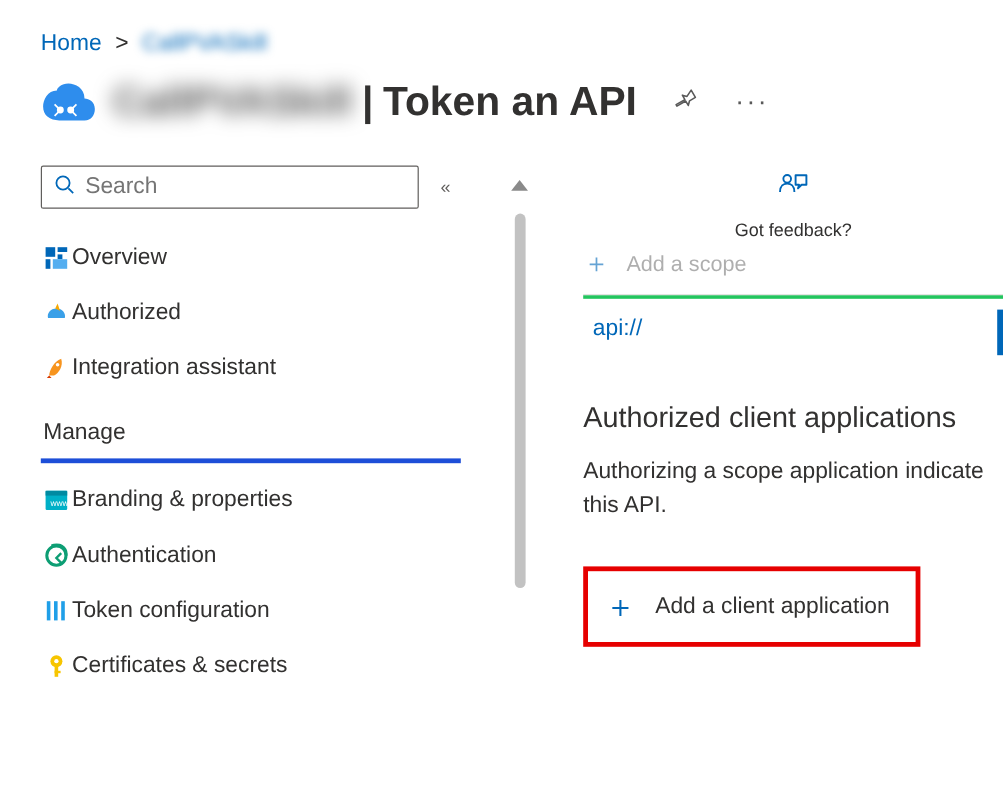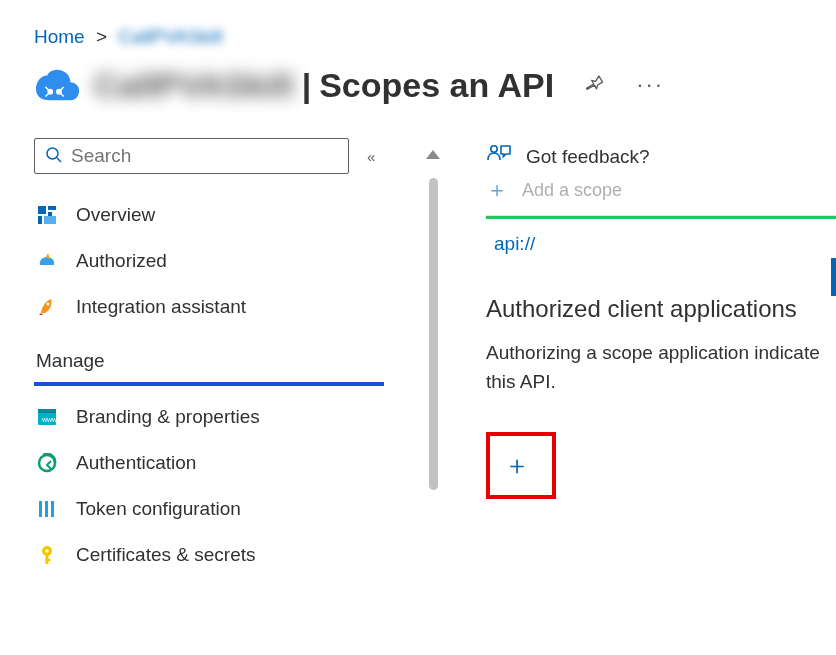--- a/index.html
+++ b/index.html
@@ -43,33 +43,33 @@
     .sidebar {
       width: 380px;
       flex-shrink:0;
       position:relative;
     }
     .search-row { display:flex; align-items:center; gap:18px; margin-bottom:18px;}
     .search-box {
       flex: 0 0 315px;
       border: 1px solid #605e5c;
       border-radius:2px;
-      display:flex; align-items:flex-end;
+      display:flex; align-items:flex-start;
       padding: 6px 10px;
       gap:8px;
     }
     .search-box input {
       border:none; outline:none;
       font-size:19px; color:#605e5c;
       width:100%;
       font-family:inherit;
     }
     .collapse-caret { color:#605e5c; font-size:15px; cursor:pointer;}
     .nav-item {
-      display:flex; align-items:flex-start; gap:18px;
+      display:flex; align-items:flex-start; gap:2px;
       padding: 12px 2px;
       font-size:19px;
       color:#323130;
       cursor:pointer;
     }
     .nav-item .ico { width:22px; height:22px; display:flex;align-items:center;justify-content:center; flex-shrink:0;}
     .section-header {
       font-size:19px; font-weight:400;
       padding: 20px 2px 10px 2px;
       border-bottom: 4px solid #1d4ed8;
@@ -89,23 +89,24 @@
       position:absolute; right:-26px; top:12px;
       width:0;height:0;border-left:7px solid transparent;border-right:7px solid transparent;border-bottom:9px solid #8a8a8a;
     }
     .main {
       padding-left: 72px;
       flex:1;
       position:relative;
     }
     .feedback-row {
       display:flex; align-items:center; gap:14px;
-      font-size:19px;
+      font-size:15px;
       padding-top:4px;
       padding-bottom:6px;
+      flex-direction:column;
     }
     .add-scope-partial {
       display:flex; align-items:center; gap:14px;
       color:#7a7a7a;
       font-size:18px;
       padding: 2px 0 10px 0;
       border-bottom: 1px solid #d2d0ce;
       margin-top:-4px;
     }
     .add-scope-partial .plus { color:#0067b8; font-size:22px; font-weight:300;}
@@ -118,21 +119,21 @@
     .right-bar {
       position:absolute;
       right:-1px;
       top:120px;
       width:6px;
       height:38px;
       background:#0067b8;
     }
     .auth-apps-heading {
       font-size:24px;
-      margin-top:26px;
+      margin-top:36px;
       margin-bottom:16px;
     }
     .auth-apps-desc {
       font-size:19px;
       line-height:1.5;
       color:#323130;
     }
     .add-client-app {
       display:inline-flex;
       align-items:center;
@@ -160,21 +161,21 @@
     <svg viewBox="0 0 48 36">
       <path d="M14 8 C6 8 2 16 2 22 C2 30 8 34 16 34 L38 34 C44 34 47 29 47 24 C47 18 42 15 38 15 C38 6 30 2 24 2 C18 2 14 6 14 8 Z" fill="#2e8ded"></path>
       <circle cx="17" cy="25" r="3" fill="#fff"></circle>
       <circle cx="26" cy="25" r="3" fill="#fff"></circle>
       <path d="M17 25 L12 20 M17 25 L12 30 M26 25 L31 20 M26 25 L31 30" stroke="#fff" stroke-width="1.5"></path>
     </svg>
   </span>
   <div class="title-text">
     <span class="title-blur">CallPVASkill</span>
     <span>|</span>
-    <span>Scopes an API</span>
+    <span>Token an API</span>
   </div>
   <span class="pin-icon">
     <svg width="20" height="20" viewBox="0 0 20 20">
         <path d="M13 2 L18 7 L14 11 L14 15 L11 12 L5 18 L4 17 L10 11 L7 8 L11 8 Z" fill="none" stroke="#595959" stroke-width="1.3" stroke-linejoin="round" transform="rotate(15 10 10)"></path>
       </svg>
   </span>
   <span class="more-icon">···</span>
 </div>
 
 <div class="workspace">
@@ -303,15 +304,16 @@
     <div class="right-bar"></div>
 
     <div class="auth-apps-heading">Authorized client applications</div>
     <div class="auth-apps-desc">
       <span>Authorizing a scope application indicate</span><br>
       <span>this API.</span>
     </div>
 
     <div class="add-client-app">
       <span class="plus">＋</span>
+      <span>Add a client application</span>
     </div>
   </div>
 </div>
 
 </body></html>

